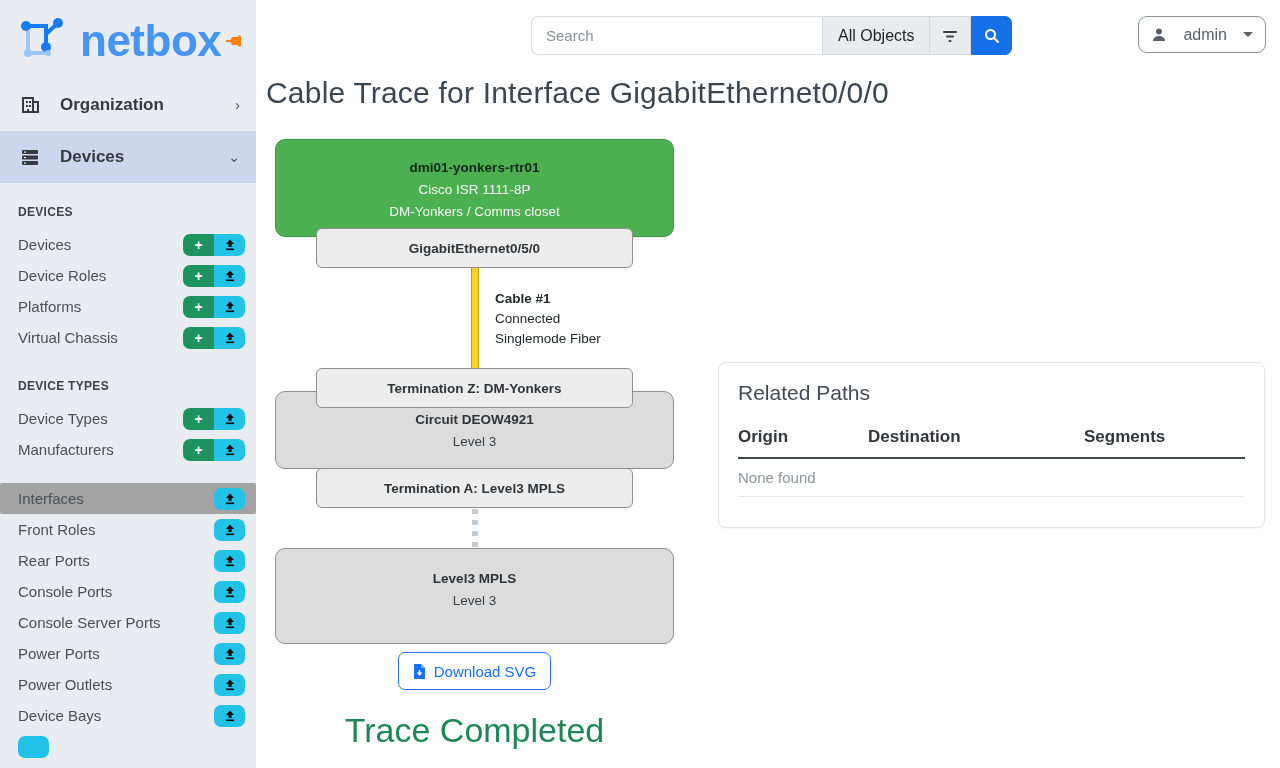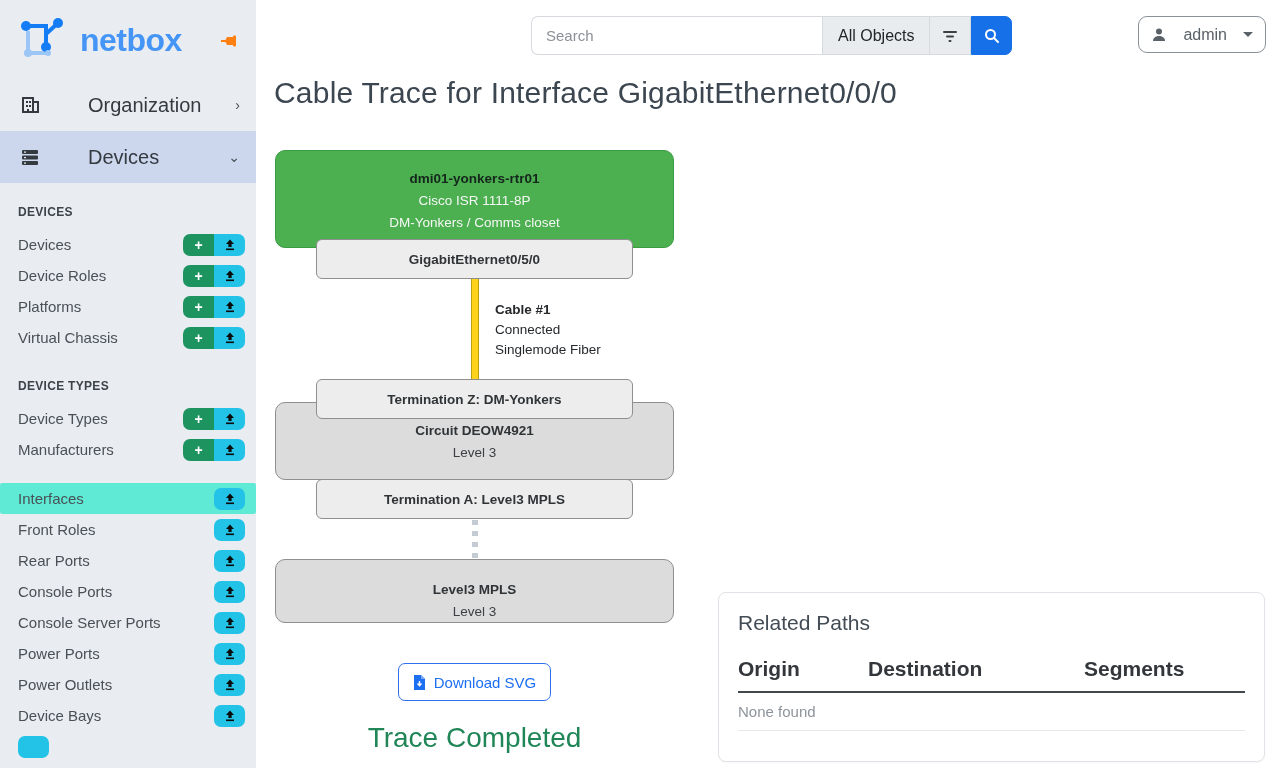--- a/index.html
+++ b/index.html
@@ -17,49 +17,49 @@
     background:#e9edf1;
     overflow:hidden;
   }
   .brand {
     display:flex; align-items:center;
     padding:16px 14px 14px 18px;
     height:79px;
   }
   .brand-logo { display:flex; align-items:center; }
   .brand-name {
-    font-size:32px; font-weight:600; color:#4595f7;
+    font-size:44px; font-weight:600; color:#4595f7;
     letter-spacing:-0.5px; margin-left:8px;
   }
   .pin-btn {
     margin-left:auto; background:none; border:none; cursor:pointer;
     display:flex; align-items:center; padding:4px;
   }
 
   .nav-top-item {
     display:flex; align-items:center;
     height:52px; padding:0 16px 0 20px;
     cursor:pointer; color:#343a40;
   }
   .nav-top-item.active { background:#ccd7ee; }
   .nav-top-item .nav-icon { width:22px; height:20px; margin-right:18px; display:flex; align-items:center; }
-  .nav-top-item .nav-label { font-size:20px; font-weight:400; flex:1;margin-left:28px; }
+  .nav-top-item .nav-label { font-size:17px; font-weight:700; flex:1; }
   .chev { color:#495057; font-size:14px; }
 
   .side-section { padding:14px 0 4px 0; }
   .side-section-label {
     font-size:12px; font-weight:700; color:#3d434a;
     letter-spacing:0.3px; padding:8px 18px 10px 18px;
   }
   .side-item {
     display:flex; align-items:center;
     height:31px; padding:0 11px 0 18px;
     cursor:pointer;
   }
-  .side-item.active { background:#5eead4; border-radius:2px; }
+  .side-item.active { background:#a3a3a3; border-radius:2px; }
   .side-item-label { font-size:15px; color:#495057; flex:1; white-space:nowrap; }
   .btn-pair { display:flex; }
   .mini-btn {
     width:31px; height:22px; border:none; cursor:pointer;
     display:flex; align-items:center; justify-content:center;
   }
   .mini-btn.add { background:#1d9360; border-radius:7px 0 0 7px; color:#fff; font-size:14px; font-weight:700; }
   .mini-btn.upload { background:#22c3e6; border-radius:0 7px 7px 0; }
   .mini-btn.upload.solo { border-radius:7px; }
 
@@ -99,24 +99,24 @@
     font-size:16px; color:#5a6268; cursor:pointer;
     font-family:"Liberation Sans", sans-serif;
   }
   .caret-down {
     width:0; height:0; border-left:5px solid transparent;
     border-right:5px solid transparent; border-top:5px solid #5a6268;
   }
 
   .page-title {
     font-size:30px; font-weight:400; color:#3c4650;
-    padding:6px 0 0 18px; letter-spacing:0.2px;
-  }
-
-  .content-row { display:flex; align-items:flex-end; margin-top:40px; }
+    padding:6px 0 0 10px; letter-spacing:0.2px;
+  }
+
+  .content-row { display:flex; align-items:center; margin-top:29px; }
   .trace-col { width:438px; min-width:438px; display:flex; flex-direction:column; align-items:center; }
 
   
   .diagram { position:relative; width:400px; height:612px; margin-top:0; }
   .node-box {
     position:absolute; border-radius:10px; text-align:center;
   }
   .node-device {
     left:0; top:0; width:399px; height:98px;
     background:#4caf50; border:1px solid #3c9c44; z-index:1;
@@ -142,51 +142,51 @@
     position:absolute; left:220px; top:150px; text-align:left;
     font-size:13.5px; color:#26292c; line-height:20px; z-index:2;
   }
   .cable-label .cl-name { font-weight:700; cursor:pointer; }
   .big-gray {
     position:absolute; left:0; width:399px;
     background:#dcdcdc; border:1px solid #8f8f8f; border-radius:10px;
     text-align:center; z-index:2;
   }
   .circuit-box { top:252px; height:78px; padding-top:20px; }
-  .pn-box { top:409px; height:64px; padding-top:22px; }
+  .pn-box { top:409px; height:96px; padding-top:22px; }
   .bg-title { font-size:13.5px; font-weight:700; color:#303437; margin-bottom:7px; }
   .bg-sub { font-size:13.5px; color:#3d4145; }
   .dotted-line {
     position:absolute; left:197px; top:370px; width:6px; height:42px; z-index:1;
     background:repeating-linear-gradient(to bottom,#c5cbd3 0 5px,transparent 5px 11px);
   }
   .download-row { position:absolute; left:0; top:513px; width:399px; display:flex; justify-content:center; }
   .download-btn {
     display:flex; align-items:center; gap:8px;
     padding:18px 14px; height:31px;
     background:#fff; border:1px solid #2f6fec; border-radius:7px;
     color:#1d6ff2; font-size:15px; cursor:pointer;
     font-family:"Liberation Sans", sans-serif;
   }
   .trace-status {
     position:absolute; left:0; top:572px; width:399px; text-align:center;
-    font-size:28px; color:#218657; font-weight:400;
+    font-size:34px; color:#218657; font-weight:400;
   }
 
   
   .related-card {
     flex:1; margin-left:24px; margin-right:15px;
     background:#fff; border:1px solid #e0e3e7; border-radius:8px;
     box-shadow:0 1px 2px rgba(0,0,0,0.04);
     padding:18px 19px 30px 19px; min-height:158px;
   }
   .related-title { font-size:21px; font-weight:400; color:#434c54; margin-bottom:22px; }
   .rp-table { width:100%; border-collapse:collapse; }
   .rp-table th {
-    text-align:left; font-size:21px; font-weight:700; color:#33373b;
+    text-align:left; font-size:17px; font-weight:700; color:#33373b;
     padding:0 0 10px 0; border-bottom:2px solid #43484c;
   }
   .rp-table th.col-origin { width:130px; }
   .rp-table th.col-dest { width:216px; }
   .rp-table td {
     font-size:15px; color:#8d949b; padding:10px 0; border-bottom:1px solid #e6e8ea;
   }
 </style>
 </head>
 <body>

